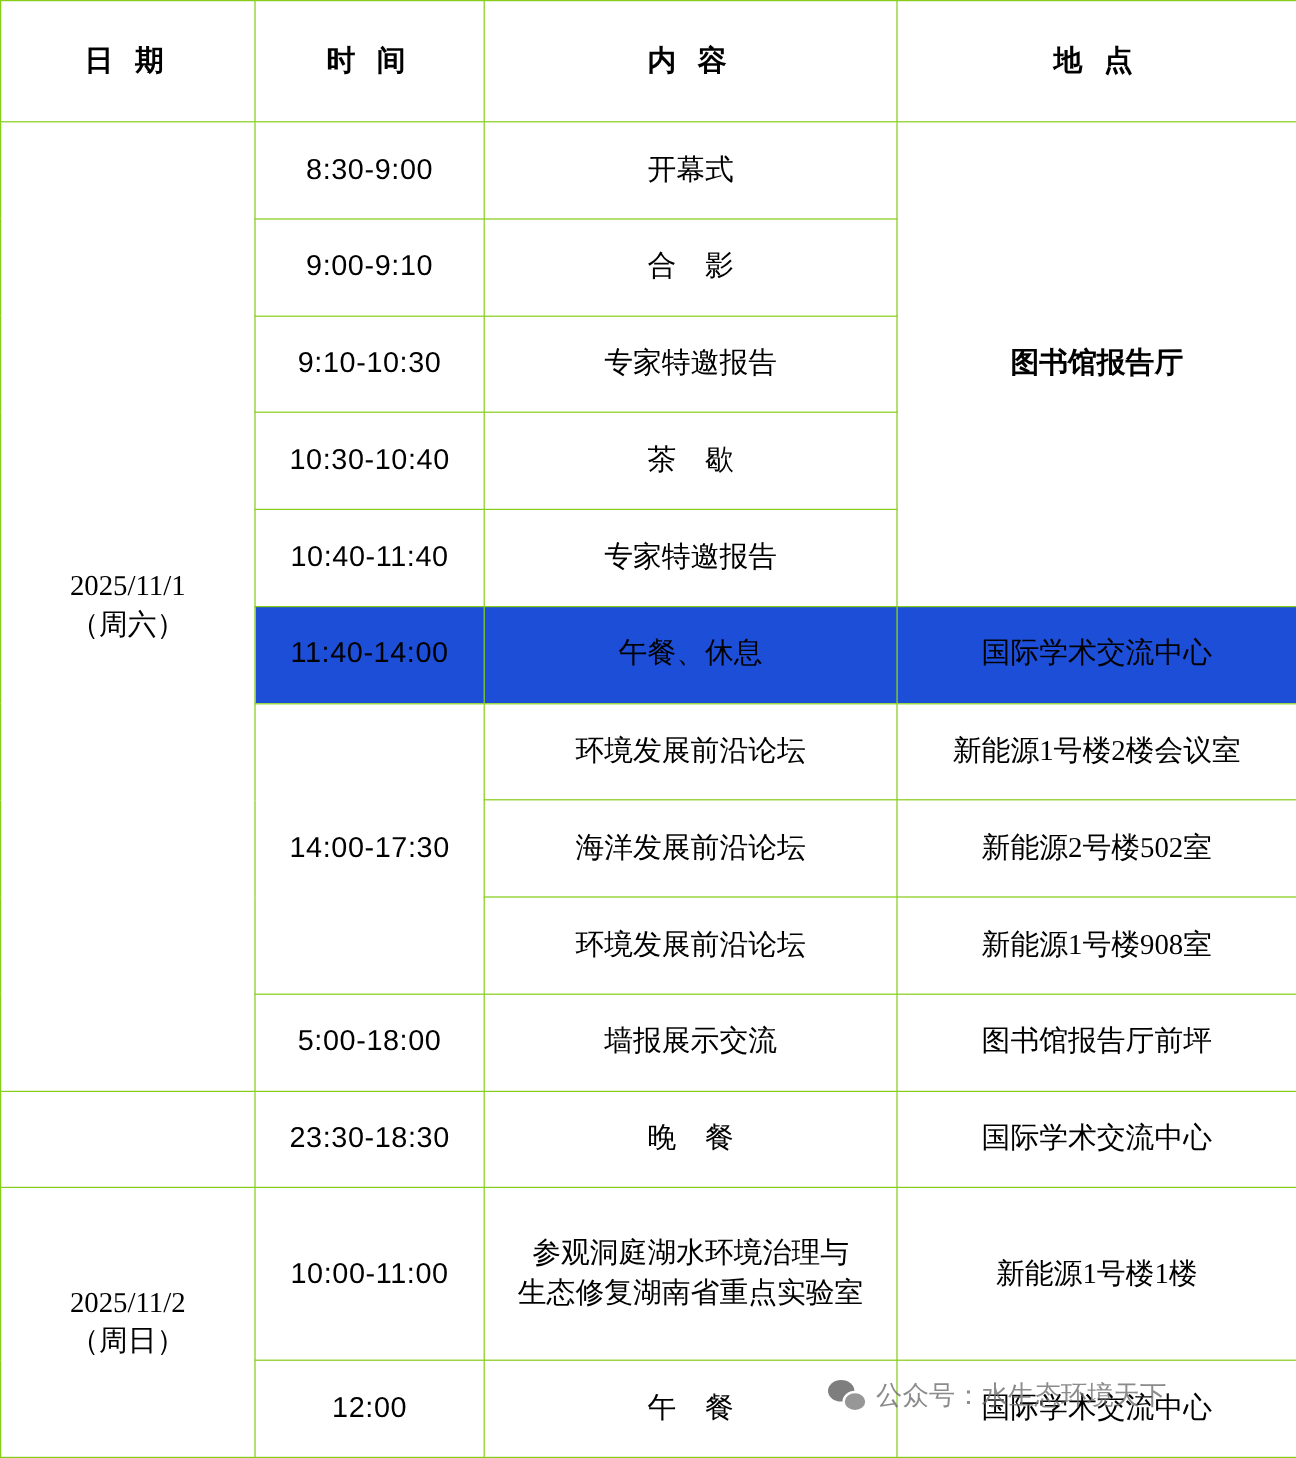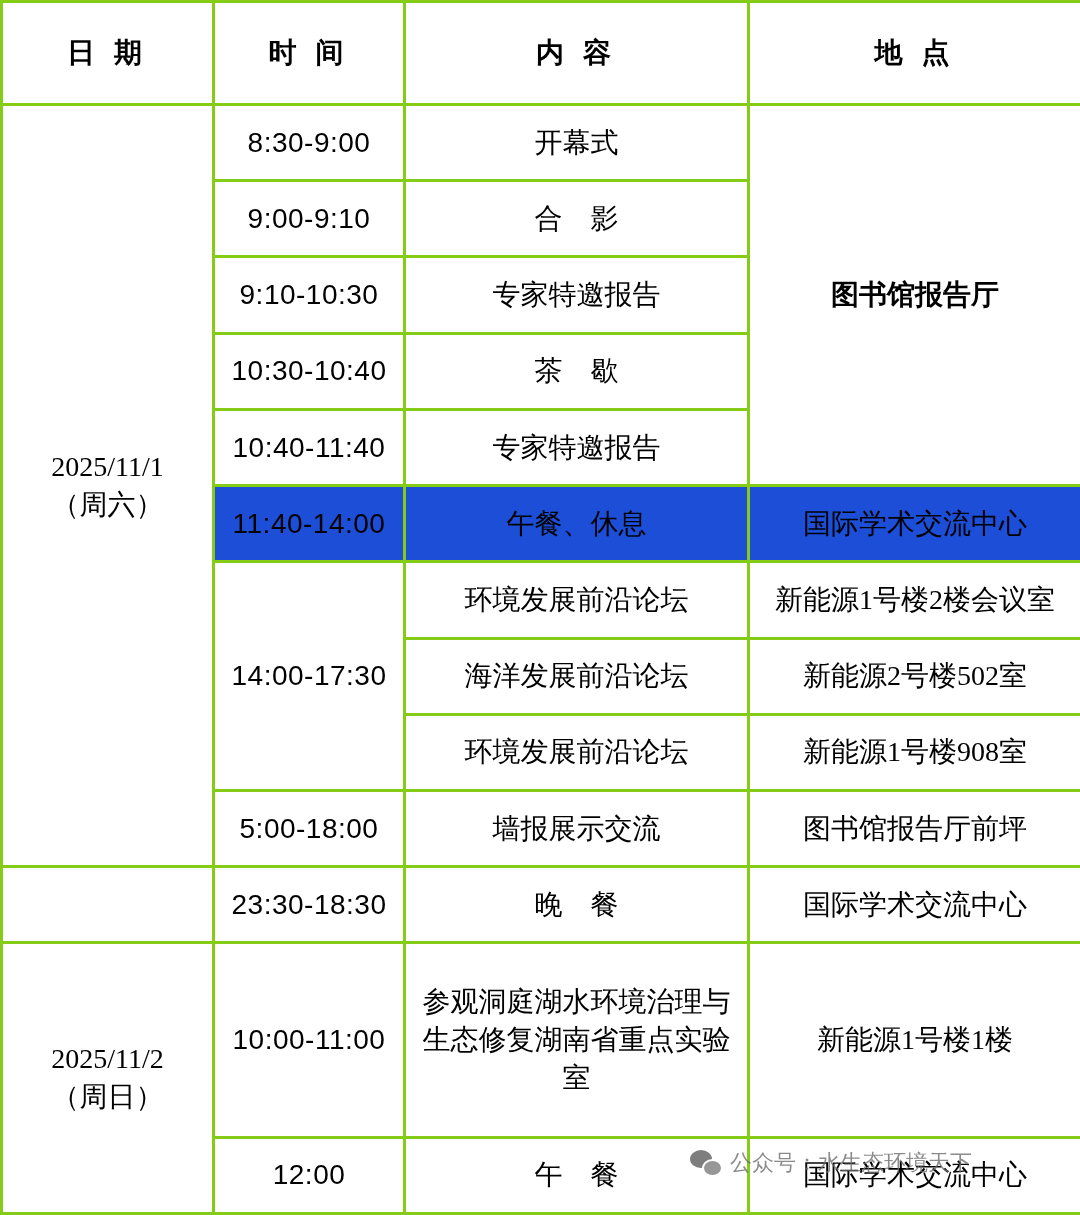--- a/index.html
+++ b/index.html
@@ -19,24 +19,24 @@
     height: 1215px;
     position: relative;
   }
   table.schedule {
     border-collapse: collapse;
     table-layout: fixed;
     width: 1080px;
     height: 1215px;
   }
   table.schedule td, table.schedule th {
-    border: 3px solid #84cc16;
+    border: 1px solid #84cc16;
     text-align: center;
     vertical-align: middle;
-    font-size: 28px;
+    font-size: 24px;
     line-height: 1.35;
     padding: 4px 6px;
     background: #ffffff;
   }
   .col-date  { width: 212px; }
   .col-time  { width: 191px; }
   .col-topic { width: 344px; }
   .col-place { width: 333px; }
 
   thead th {

